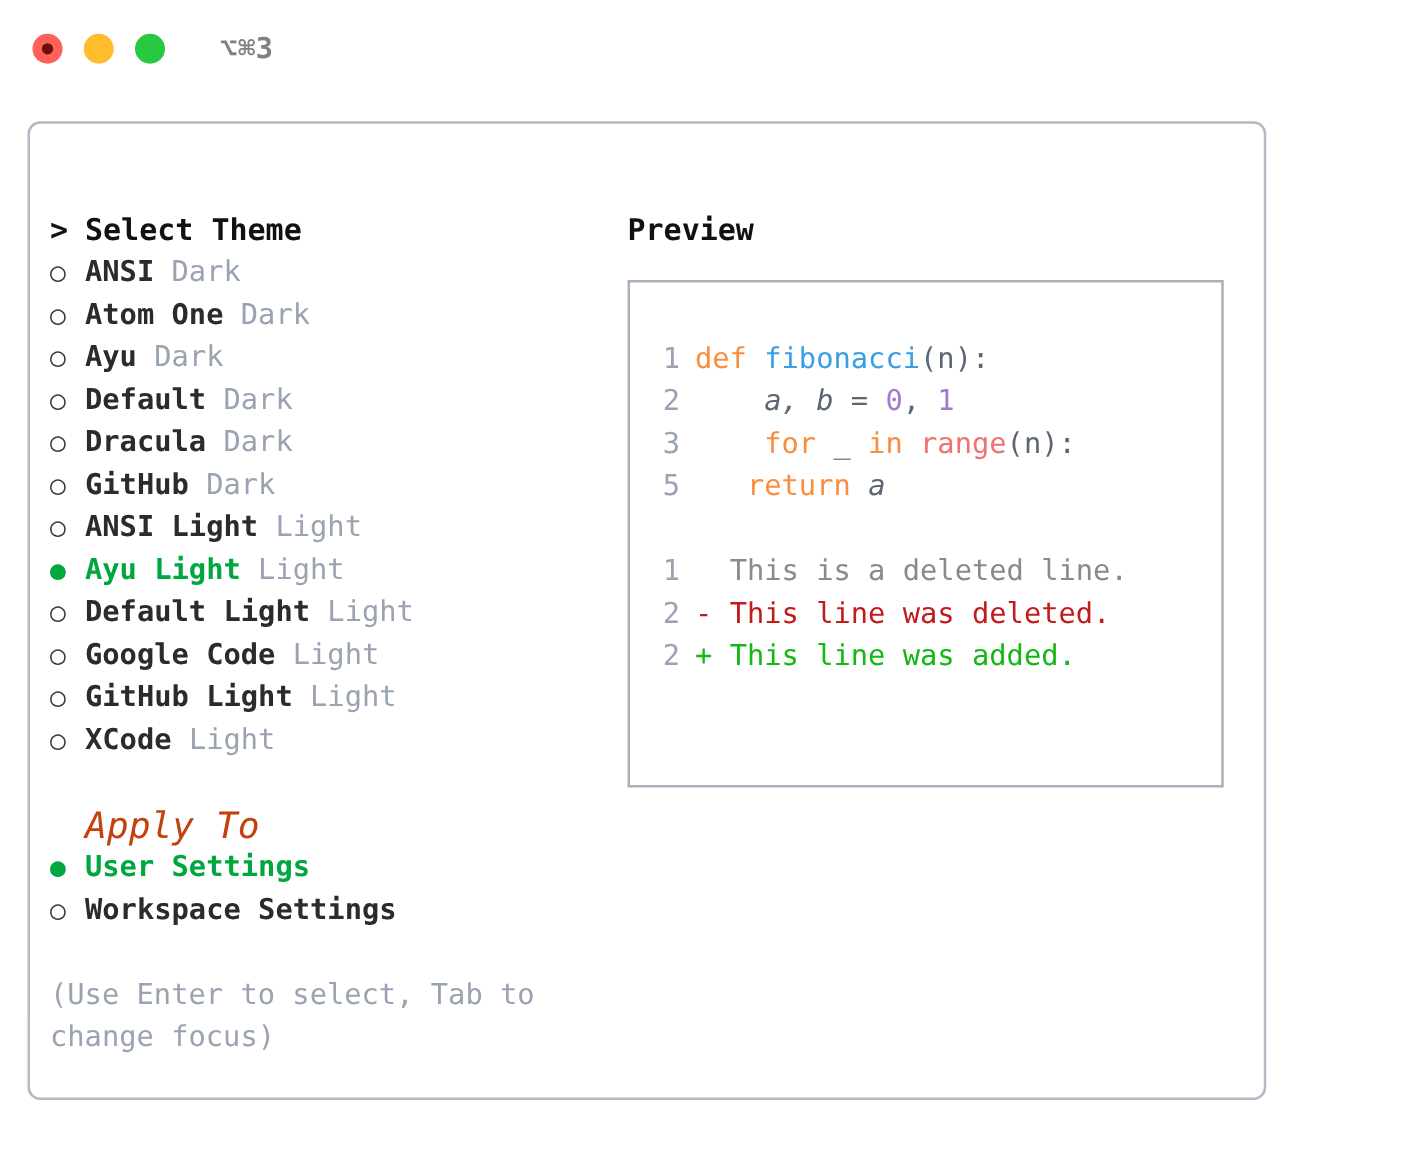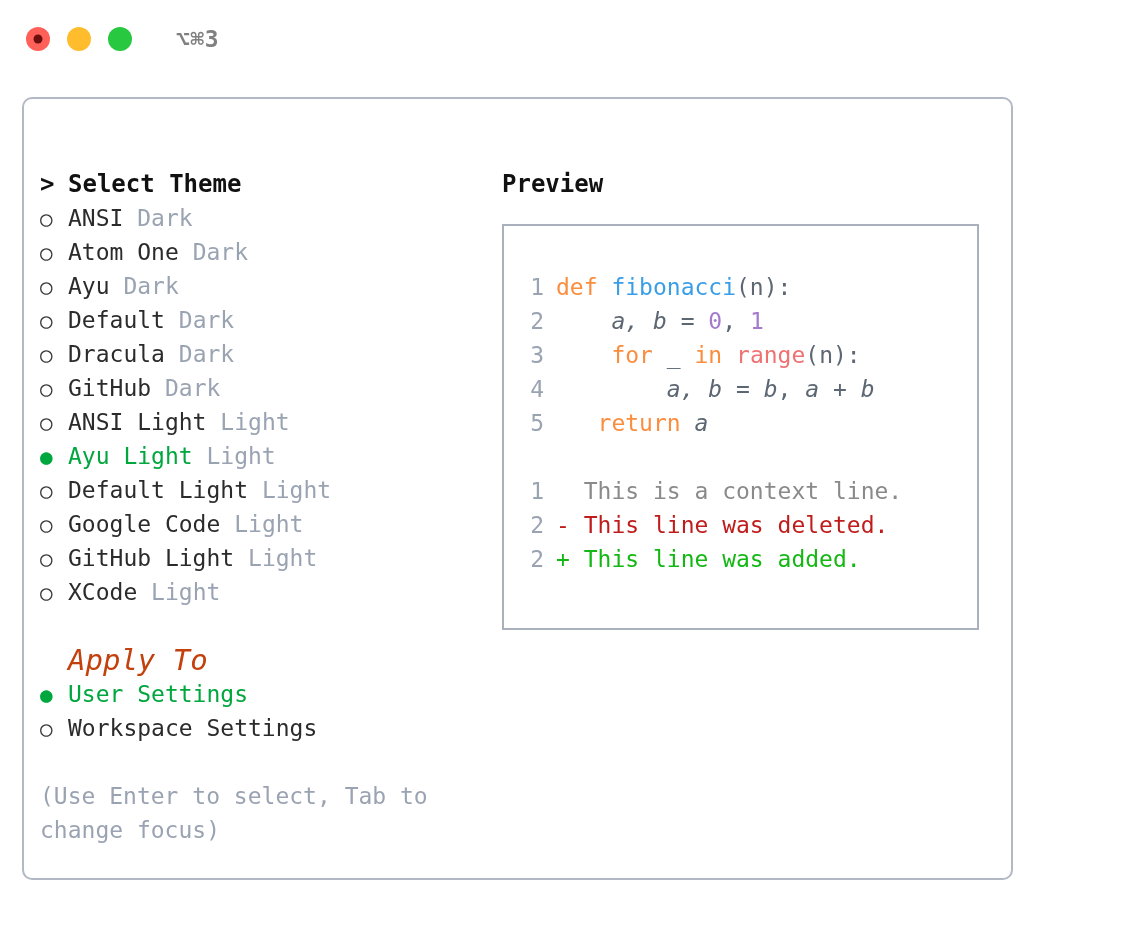--- a/index.html
+++ b/index.html
@@ -122,21 +122,21 @@
 
   .bullet {
     display: inline-block;
     width: 28px;
     font-size: 21px;
     color: #3a3a3a;
   }
   .theme-row.selected .bullet { color: #00A63E; }
   .theme-row.selected .theme-name { color: #00A63E; }
 
-  .theme-name { color: #2b2b2b; }
+  .theme-name { color: #2b2b2b; font-weight: bold; }
   .theme-tag  { color: #9aa3b2; }
 
   .section-gap { height: 34px; }
 
   .subsection-header {
     height: 34px;
     line-height: 34px;
     font-size: 29px;
     color: #c2410c;
     white-space: nowrap;
@@ -263,26 +263,25 @@
 
       <div class="col-right">
         <div class="preview-header">Preview</div>
 
         <div class="preview-box">
           <div class="code-area">
             <div id="code-lines">
                 <div class="code-line"><span class="lineno">1</span><span class="tok-kw">def </span><span class="tok-fn">fibonacci</span><span class="tok-punct">(n):</span></div>
                 <div class="code-line"><span class="lineno">2</span><span class="tok-plain">    </span><span class="tok-var">a, b</span><span class="tok-punct"> = </span><span class="tok-num">0</span><span class="tok-punct">, </span><span class="tok-num">1</span></div>
                 <div class="code-line"><span class="lineno">3</span><span class="tok-plain">    </span><span class="tok-kw">for</span><span class="tok-punct"> _ </span><span class="tok-kw">in</span><span class="tok-punct"> </span><span class="tok-build">range</span><span class="tok-punct">(n):</span></div>
-                <div class="code-line"><span class="lineno">4</span><span class="tok-plain">        </span><span class="tok-var">a, b</span><span class="tok-punct"> = </span><span class="tok-var">b</span><span class="tok-punct">, </span><span class="tok-var">a</span><span class="tok-punct"> + </span><span class="tok-var">b</span></div>
                 <div class="code-line"><span class="lineno">5</span><span class="tok-plain">   </span><span class="tok-kw">return</span><span class="tok-punct"> </span><span class="tok-var">a</span></div>
               </div>
             <div class="code-line blank"></div>
             <div id="diff-lines">
-                <div class="code-line"><span class="lineno">1</span><span class="diff-context">  </span><span class="diff-context">This is a context line.</span></div>
+                <div class="code-line"><span class="lineno">1</span><span class="diff-context">  </span><span class="diff-context">This is a deleted line.</span></div>
                 <div class="code-line"><span class="lineno">2</span><span class="diff-del">- </span><span class="diff-del">This line was deleted.</span></div>
                 <div class="code-line"><span class="lineno">2</span><span class="diff-add">+ </span><span class="diff-add">This line was added.</span></div>
               </div>
           </div>
         </div>
       </div>
 
     </div>
   </div>
 </div>

